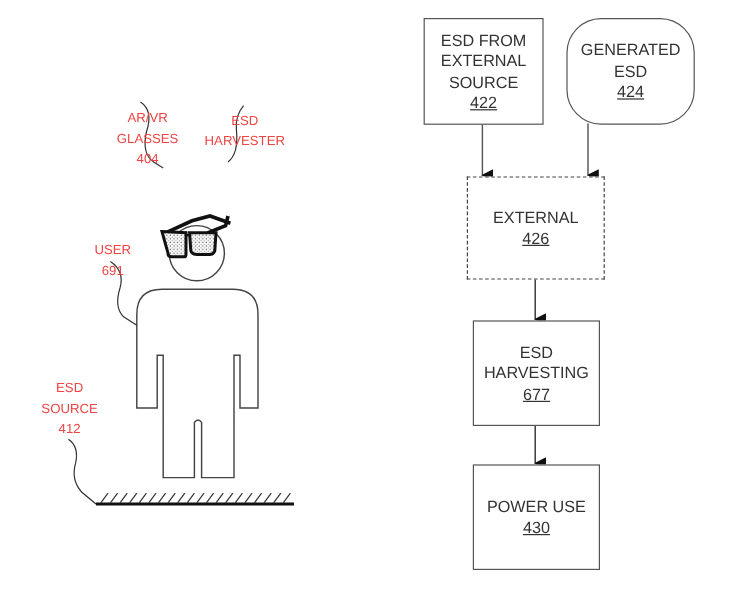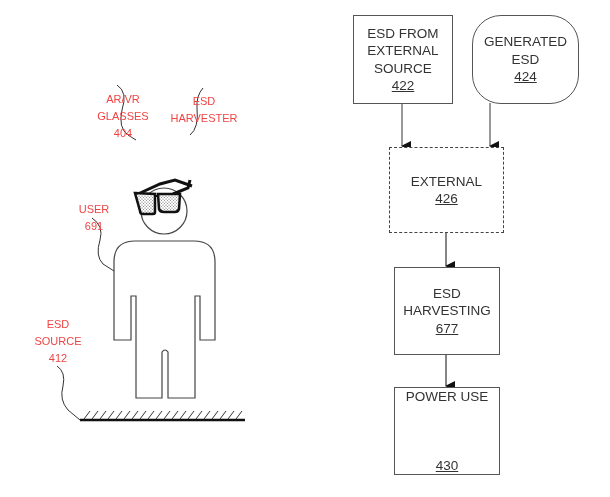--- a/index.html
+++ b/index.html
@@ -113,16 +113,16 @@
 </div>
 <div class="box dashed" style="left:389px; top:147px; width:115px; height:86px;">
   <span class="line">EXTERNAL</span>
   <span class="line ref">426</span>
 </div>
 <div class="box" style="left:394px; top:267px; width:106px; height:88px;">
   <span class="line">ESD</span>
   <span class="line">HARVESTING</span>
   <span class="line ref">677</span>
 </div>
-<div class="box" style="left:394px; top:387px; width:106px; height:88px;justify-content:space-between;">
+<div class="box" style="left:394px; top:387px; width:106px; height:88px;">
   <span class="line">POWER USE</span>
   <span class="line ref">430</span>
 </div>
 
 </body></html>

